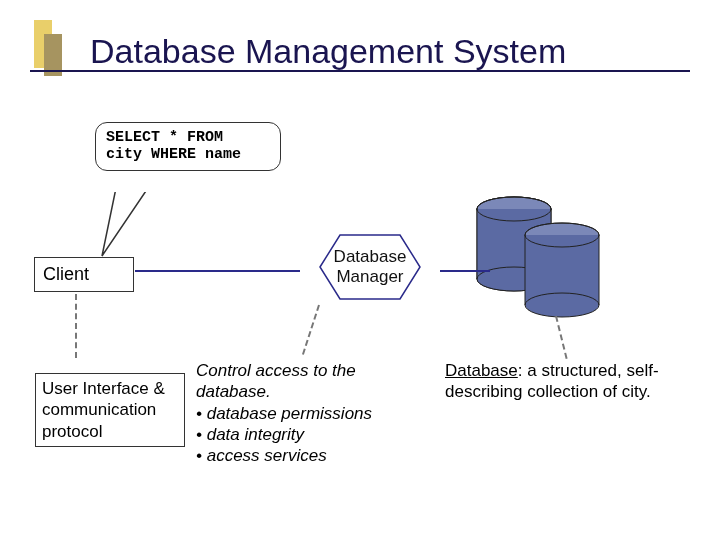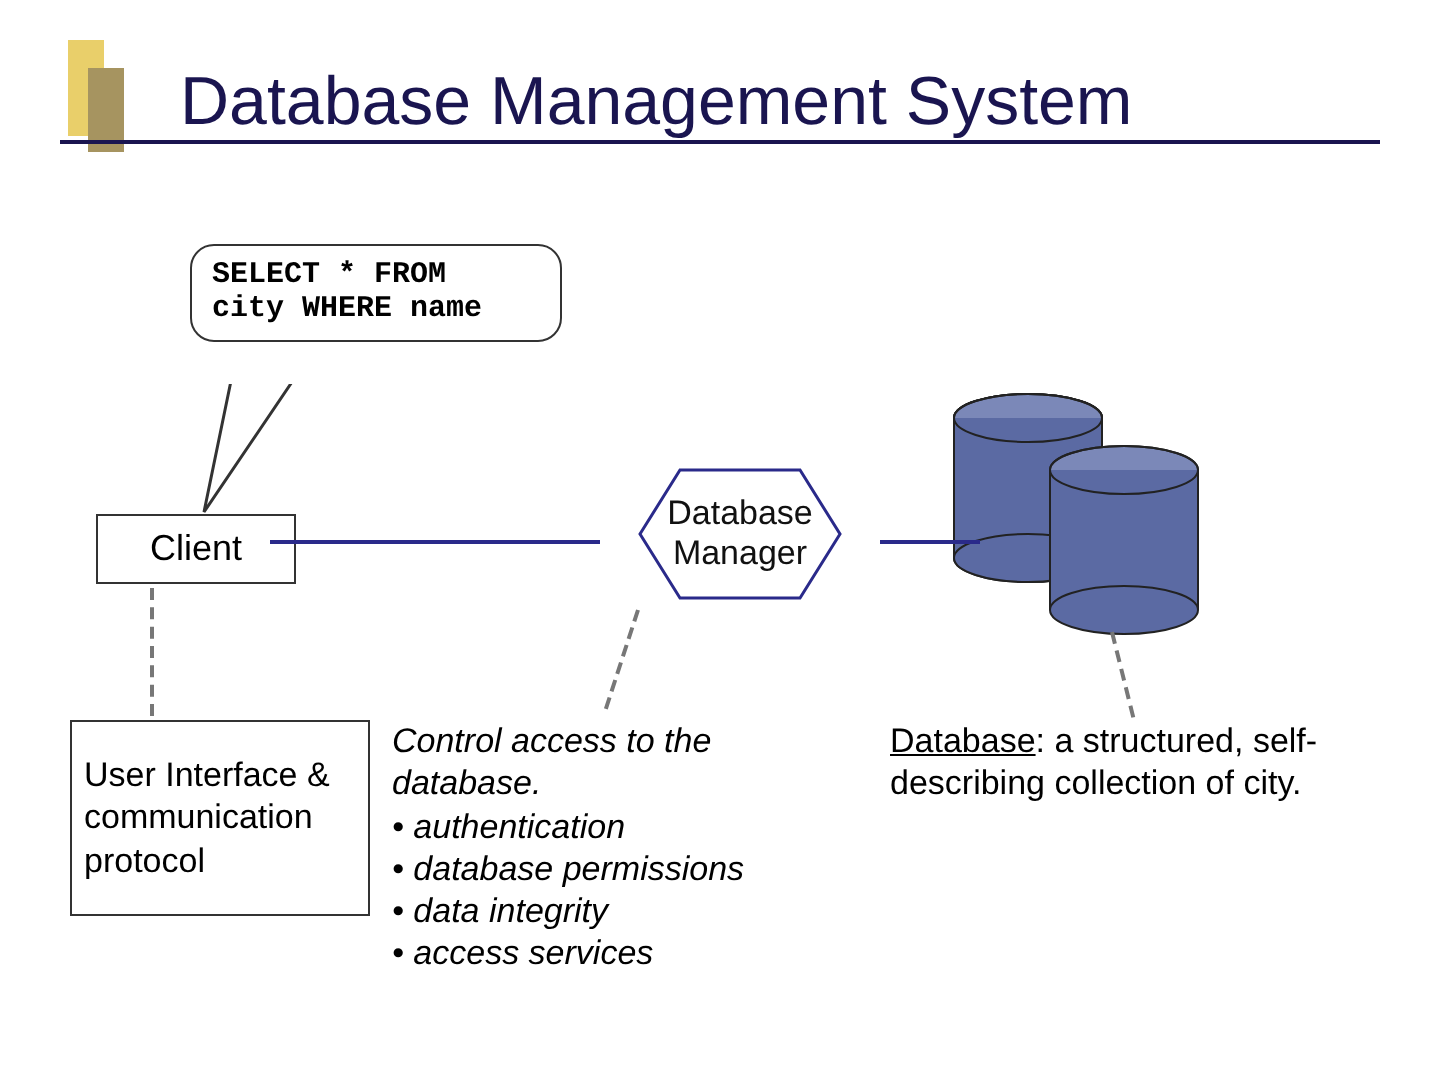--- a/index.html
+++ b/index.html
@@ -55,27 +55,27 @@
     background: #fff;
     padding: 6px 10px;
     font-family: "Courier New", monospace;
     font-weight: bold;
     font-size: 15px;
     line-height: 1.15;
   }
 
   .client-box {
     position: absolute;
-    left: 48px; top: 257px;
+    left: 34px; top: 257px;
     width: 100px;
     border: 1px solid #333;
     background: #fff;
     padding: 6px 8px;
     font-size: 18px;
-    text-align: center;
+    text-align: left;
   }
 
   .hex {
     position: absolute;
     left: 300px; top: 232px;
     width: 140px; height: 70px;
   }
   .hex svg { width: 100%; height: 100%; }
   .hex-label {
     position: absolute;
@@ -103,21 +103,21 @@
   .hline-left { left: 135px; top: 270px; width: 165px; }
   .hline-right { left: 440px; top: 270px; width: 50px; }
 
   .desc {
     position: absolute;
     font-size: 17px;
     line-height: 1.25;
     color: #000;
   }
   .desc-client { left: 35px; top: 360px; width: 150px; }
-  .desc-client .box { border: 1px solid #333; background:#fff; padding: 16px 6px; }
+  .desc-client .box { border: 1px solid #333; background:#fff; padding: 4px 6px; margin-top: 13px; }
   .desc-mgr { left: 196px; top: 360px; width: 215px; font-style: italic; }
   .desc-db  { left: 445px; top: 360px; width: 250px; }
   .underline { text-decoration: underline; }
 
   
   .dash {
     position: absolute;
     border-left: 2px dashed #777;
   }
   .dash-client { left: 75px; top: 294px; height: 64px; }
@@ -203,21 +203,20 @@
 <div class="dash dash-client"></div>
 <div class="dash dash-mgr"></div>
 <div class="dash dash-db"></div>
 
 <div class="desc desc-client">
   <div class="box">User Interface &amp; communication protocol</div>
 </div>
 
 <div class="desc desc-mgr">
   <div>Control access to the database.</div>
-  <div>• authentication</div>
   <div>• database permissions</div>
   <div>• data integrity</div>
   <div>• access services</div>
 </div>
 
 <div class="desc desc-db">
   <span class="underline">Database</span><span>: a structured, self-describing collection of city.</span>
 </div>
 
 </body></html>

